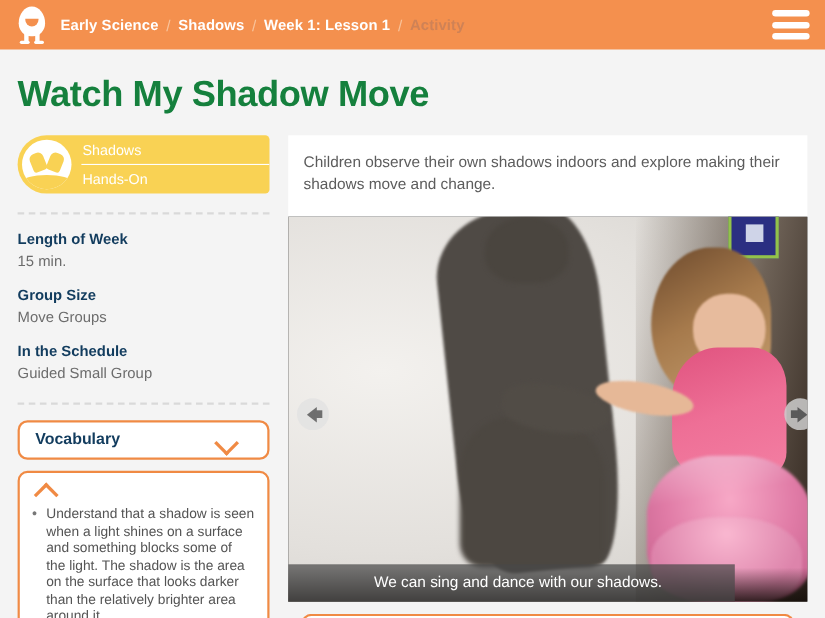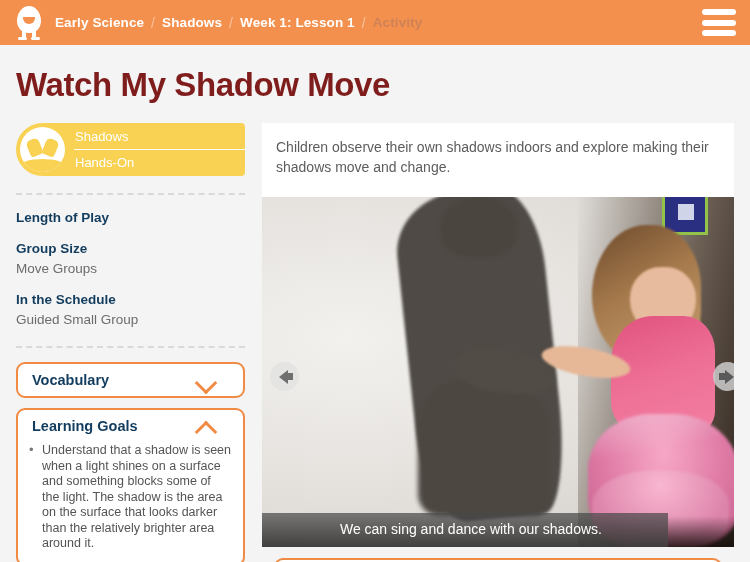--- a/index.html
+++ b/index.html
@@ -87,21 +87,21 @@
     display: block;
     height: 6px;
     background: #fff;
     border-radius: 3px;
   }
 
   
   .page-title {
     font-size: 33px;
     font-weight: 700;
-    color: #7f1d1d;
+    color: #15803d;
     letter-spacing: -0.4px;
     padding: 21px 0 0 16px;
   }
 
   
   .content {
     display: flex;
     padding: 19px 16px 0 16px;
     align-items: flex-start;
   }
@@ -456,21 +456,22 @@
       </div>
       <div class="badge-texts">
         <div class="badge-line top">Shadows</div>
         <div class="badge-line">Hands-On</div>
       </div>
     </div>
 
     <div class="divider"></div>
 
     <div class="meta-group">
-      <div class="meta-label">Length of Play</div>
+      <div class="meta-label">Length of Week</div>
+      <div class="meta-value">15 min.</div>
     </div>
 
     <div class="meta-group">
       <div class="meta-label">Group Size</div>
       <div class="meta-value">Move Groups</div>
     </div>
 
     <div class="meta-group">
       <div class="meta-label">In the Schedule</div>
       <div class="meta-value">Guided Small Group</div>
@@ -480,21 +481,20 @@
 
     <div class="accordion">
       <div class="acc-head">
         <span class="acc-title">Vocabulary</span>
         <span class="chev"></span>
       </div>
     </div>
 
     <div class="accordion">
       <div class="acc-head">
-        <span class="acc-title">Learning Goals</span>
         <span class="chev up"></span>
       </div>
       <div class="acc-body">
         <ul class="goal-list">
           <li>Understand that a shadow is seen when a light shines on a surface and something blocks some of the light. The shadow is the area on the surface that looks darker than the relatively brighter area around it.</li>
 
         </ul>
       </div>
     </div>
   </div>

